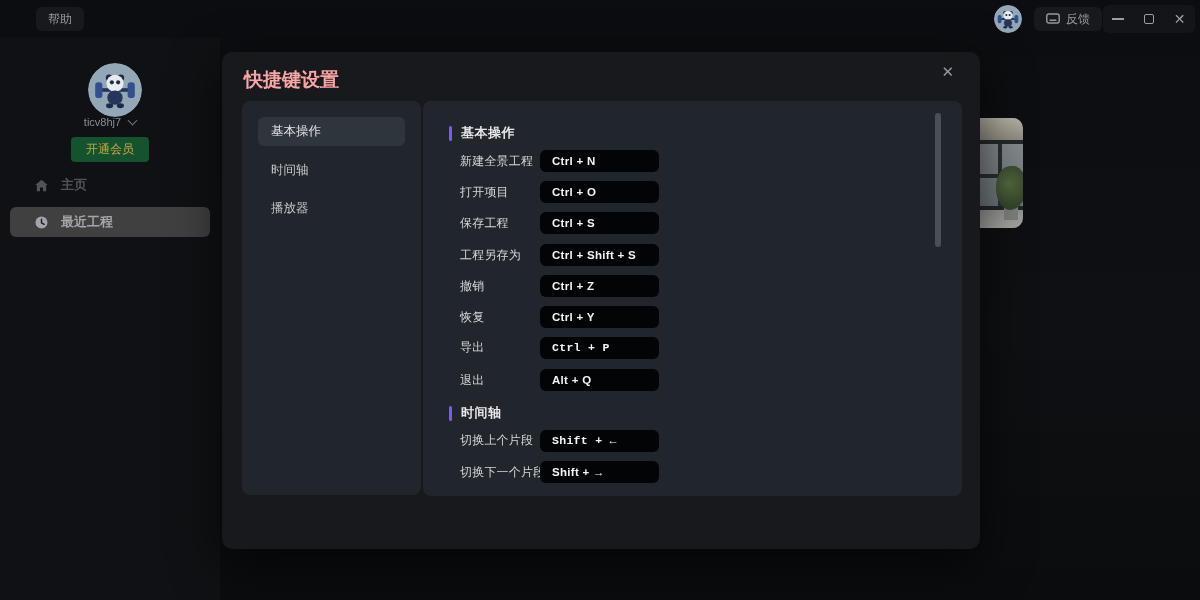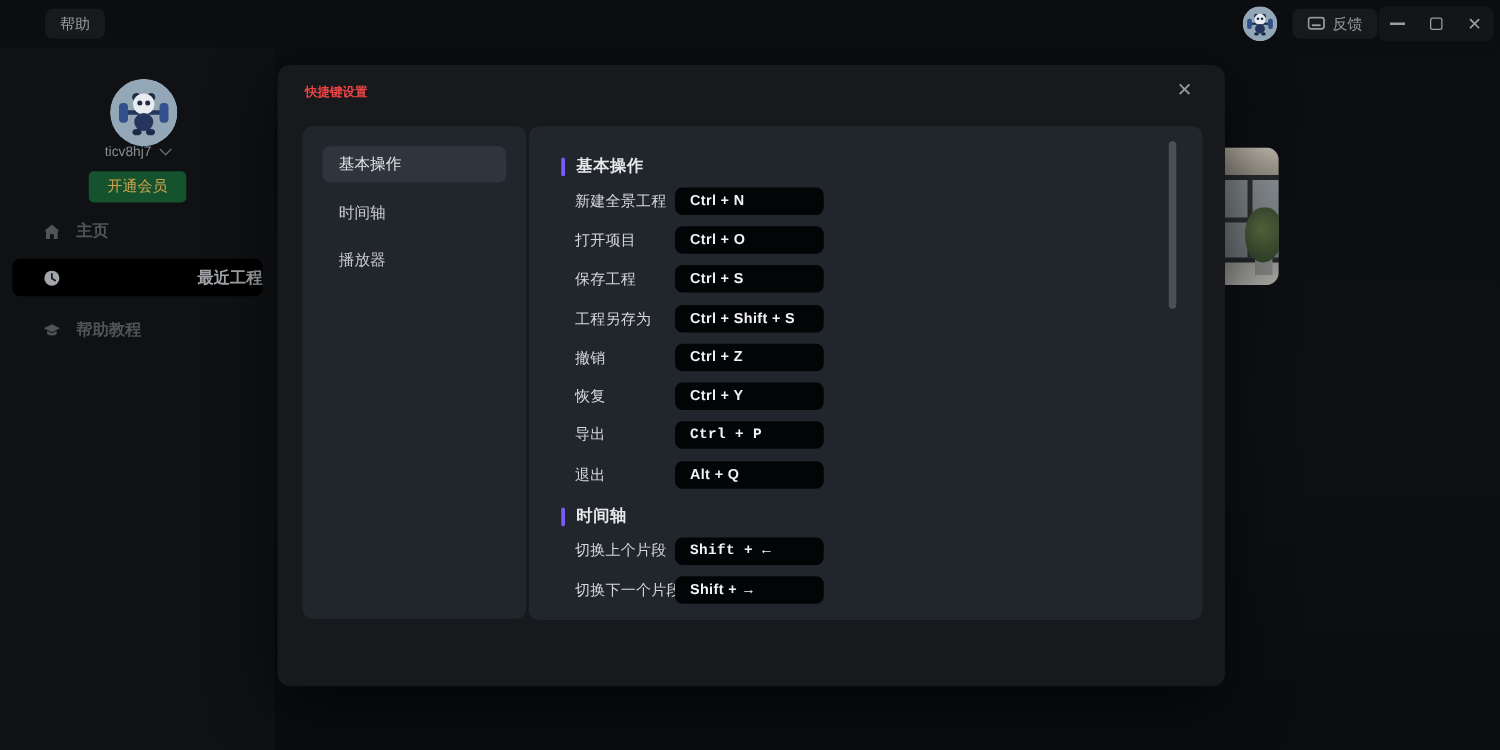--- a/index.html
+++ b/index.html
@@ -35,21 +35,21 @@
     border-right:1.6px solid #707478; border-bottom:1.6px solid #707478; transform:rotate(45deg);
   }
   .member-btn {
     position:absolute; top:99px; left:50%; transform:translateX(-50%);
     background:#14532d; color:#d0a24d; font-size:12px; padding:4px 15px; border-radius:4px;
   }
   .side-item {
     position:absolute; left:10px; width:200px; height:30px; display:flex; align-items:center;
     gap:12px; padding-left:24px; border-radius:6px; font-size:13px; color:#505357;font-weight:bold;
   }
-  .side-item.selected { background:#000000; color:#a2a5a9;justify-content:space-between; }
+  .side-item.selected { background:#404040; color:#a2a5a9; }
   .side-item svg { flex:0 0 auto; }
   
   .thumb {
     position:absolute; left:980px; top:118px; width:43px; height:110px;
     border-radius:0 10px 10px 0; overflow:hidden; background:#23262a;
   }
   .thumb .ceiling { position:absolute; top:0; left:0; right:0; height:22px; background:linear-gradient(#b7b1a5,#8f8b81); }
   .thumb .beam { position:absolute; top:22px; left:0; right:0; height:4px; background:#26292b; }
   .thumb .window { position:absolute; top:26px; left:0; right:0; height:62px; background:linear-gradient(#83898c,#6d7478); }
   .thumb .mullion-v { position:absolute; top:26px; left:18px; width:4px; height:62px; background:#2c2f31; }
@@ -58,21 +58,21 @@
     position:absolute; top:48px; left:16px; width:30px; height:44px; border-radius:50% 45% 55% 50%;
     background:radial-gradient(circle at 40% 40%, #55683f, #36452c 70%);
   }
   .thumb .pot { position:absolute; top:88px; left:24px; width:14px; height:14px; background:#7d7f7e; }
   .thumb .floor { position:absolute; bottom:0; left:0; right:0; height:18px; background:linear-gradient(#93948f,#a5a6a2); }
   
   .dialog {
     position:absolute; left:222px; top:52px; width:758px; height:497px;
     background:#17191d; border-radius:10px; box-shadow:0 14px 50px rgba(0,0,0,.65);
   }
-  .dialog-title { position:absolute; left:22px; top:15px; font-size:10px; font-weight:bold; color:#ef4444; }
+  .dialog-title { position:absolute; left:22px; top:15px; font-size:19px; font-weight:bold; color:#fca5a5; }
   .dialog-close { position:absolute; right:26px; top:11px; font-size:15px; color:#95989c; cursor:default; }
   .nav-panel { position:absolute; left:20px; top:49px; width:179px; height:394px; background:#21262c; border-radius:8px; }
   .nav-item {
     position:absolute; left:16px; width:147px; height:29px; line-height:29px;
     padding-left:13px; font-size:12.5px; color:#c6c8cb; border-radius:6px;
   }
   .nav-item.selected { background:#2f353d; color:#e4e6e8; }
   .content-panel { position:absolute; left:201px; top:49px; width:539px; height:395px; background:#21262c; border-radius:8px; }
   .section-head { position:absolute; left:26px; display:flex; align-items:center; gap:9px; }
   .accent-bar { width:3px; height:15px; border-radius:2px; background:#7a5cf5; }
@@ -177,29 +177,20 @@
   <div class="side-item selected" style="top:169px;">
     <span class="icon">
       <svg width="15" height="15" viewBox="0 0 16 16">
         <circle cx="8" cy="8" r="6.4" fill="currentColor"></circle>
         <path d="M8 4.4 L8 8.4 L10.8 10" stroke="#1a1d21" stroke-width="1.5" fill="none" stroke-linecap="round"></path>
       </svg>
     </span>
     <span>最近工程</span>
   </div>
 
-  <div class="side-item" style="top:211px;">
-    <span class="icon">
-      <svg width="15" height="15" viewBox="0 0 16 16">
-        <path d="M8 2.6 L15 6 L8 9.4 L1 6 Z" fill="currentColor"></path>
-        <path d="M4 8.2 L4 11 Q8 13.4 12 11 L12 8.2 L8 10.2 Z" fill="currentColor"></path>
-      </svg>
-    </span>
-    <span>帮助教程</span>
-  </div>
 </div>
 
 <div class="thumb">
   <div class="window"></div>
   <div class="mullion-v"></div>
   <div class="mullion-h"></div>
   <div class="ceiling"></div>
   <div class="beam"></div>
   <div class="floor"></div>
   <div class="pot"></div>

